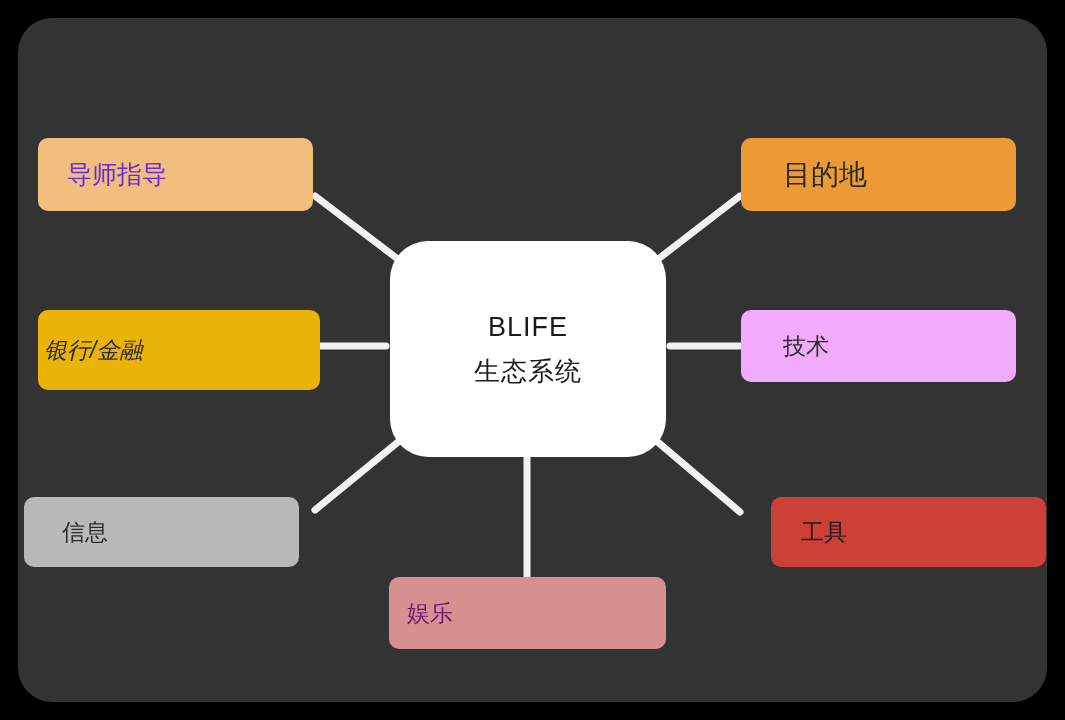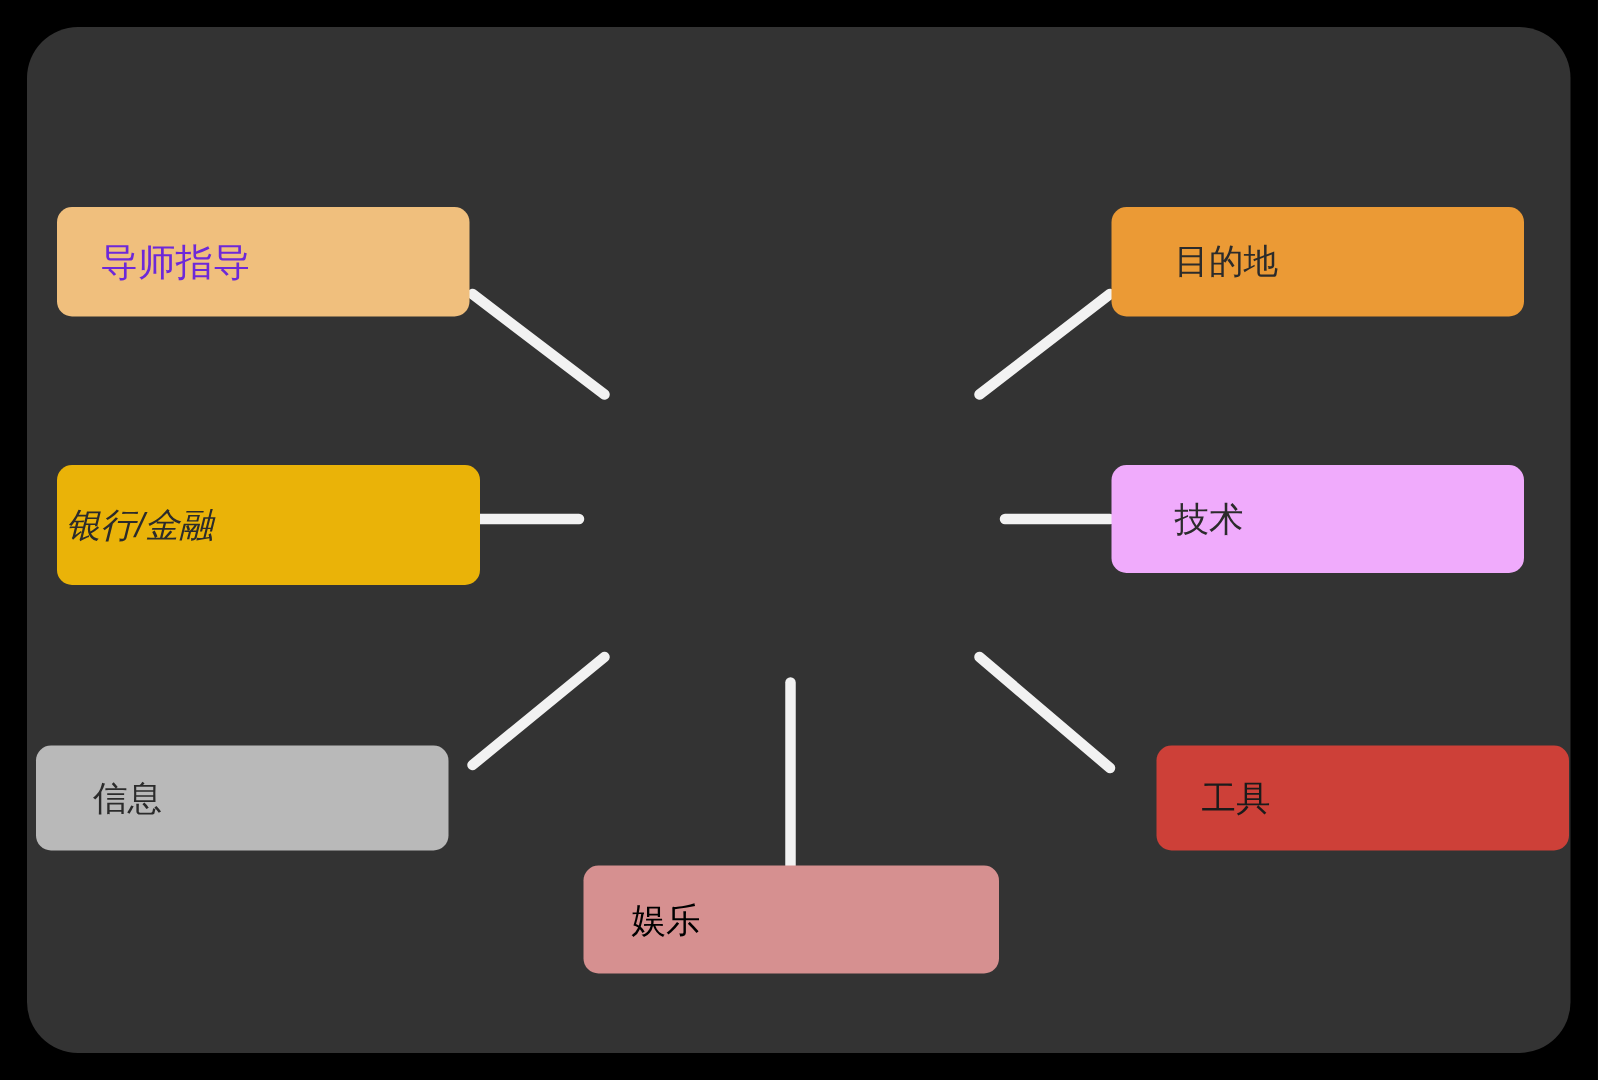--- a/index.html
+++ b/index.html
@@ -84,26 +84,30 @@
   <div id="nodes-layer">
       <div class="node" style="left: 38px; top: 138px; width: 275px; height: 73px; background: rgb(240, 191, 125); color: #6d28d9; padding-left: 29px;">
         <span class="label" style="font-size: 25px;">导师指导</span>
       </div>
       <div class="node" style="left: 38px; top: 310px; width: 282px; height: 80px; background: #eab308; color: rgb(43, 43, 43); padding-left: 6px; font-style: italic;">
         <span class="label" style="font-size: 23px;">银行/金融</span>
       </div>
       <div class="node" style="left: 24px; top: 497px; width: 275px; height: 70px; background: rgb(185, 185, 185); color: rgb(43, 43, 43); padding-left: 38px;">
         <span class="label" style="font-size: 23px;">信息</span>
       </div>
-      <div class="node" style="left: 389px; top: 577px; width: 277px; height: 72px; background: rgb(214, 144, 144); color: #000000; padding-left: 32px;">
+      <div class="node" style="left: 389px; top: 577px; width: 277px; height: 72px; background: rgb(214, 144, 144); color: #701a75; padding-left: 18px;">
         <span class="label" style="font-size: 23px;">娱乐</span>
       </div>
       <div class="node" style="left: 741px; top: 138px; width: 275px; height: 73px; background: rgb(235, 154, 53); color: rgb(43, 43, 43); padding-left: 42px;">
-        <span class="label" style="font-size: 23px;">目的地</span>
+        <span class="label" style="font-size: 28px;">目的地</span>
       </div>
       <div class="node" style="left: 741px; top: 310px; width: 275px; height: 72px; background: #f0abfc; color: rgb(43, 43, 43); padding-left: 42px;">
         <span class="label" style="font-size: 23px;">技术</span>
       </div>
       <div class="node" style="left: 771px; top: 497px; width: 275px; height: 70px; background: rgb(205, 64, 56); color: rgb(27, 27, 27); padding-left: 30px;">
         <span class="label" style="font-size: 23px;">工具</span>
       </div>
     </div>
+  <div id="center-node">
+    <div class="line1">BLIFE</div>
+    <div class="line2">生态系统</div>
+  </div>
 </div>
 
 </body></html>

